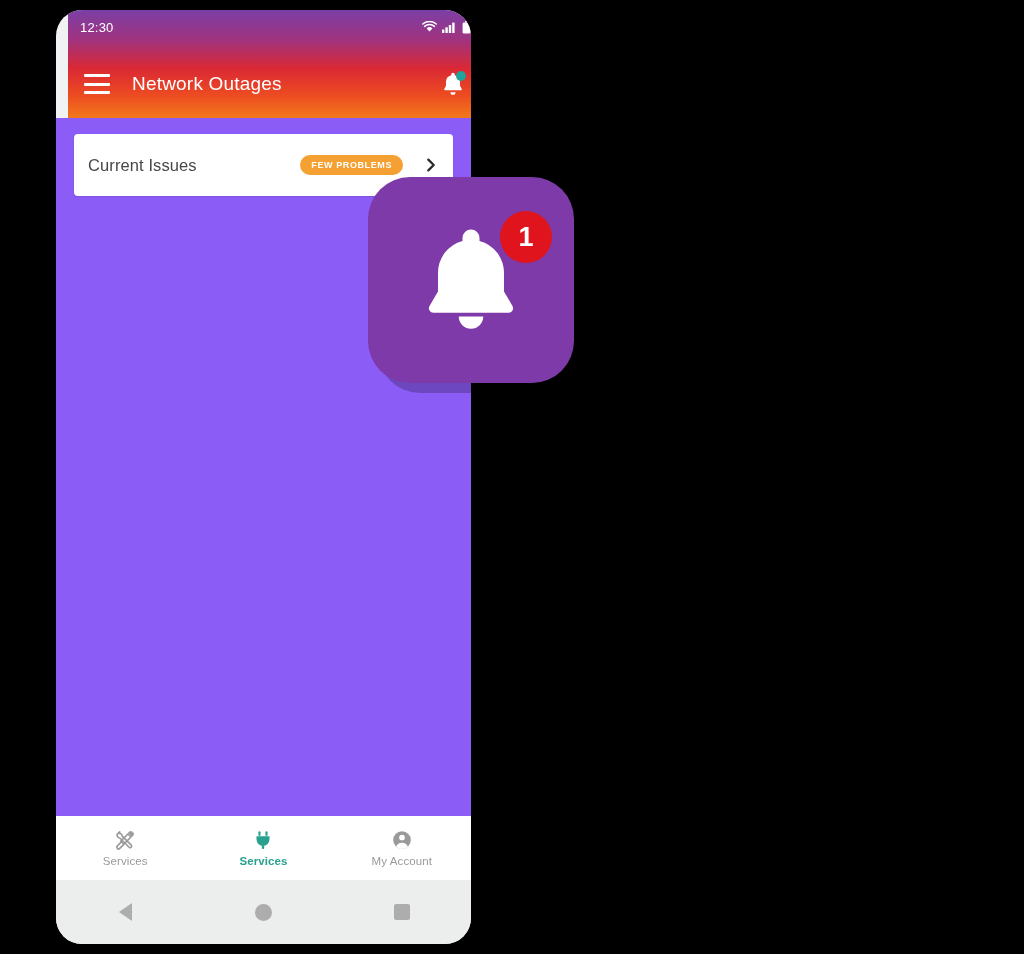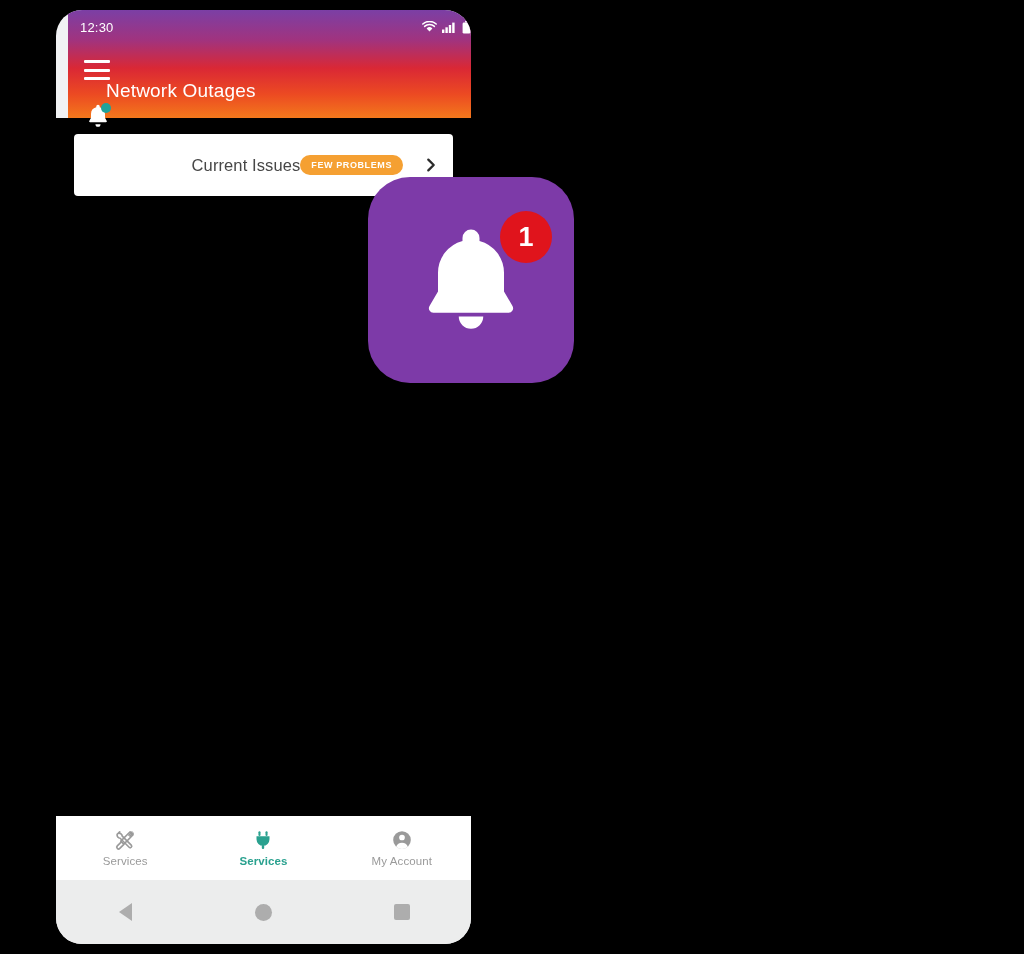--- a/index.html
+++ b/index.html
@@ -69,24 +69,23 @@
         #f3781c 100%);
     z-index: 3;
   }
   .appbar-row {
     position: absolute;
     left: 0;
     top: 50px;
     width: 100%;
     height: 48px;
     display: flex;
-    align-items: flex-start;
+    align-items: center;
     padding: 0 16px;
     box-sizing: border-box;
-    flex-direction: column;
   }
   .hamburger {
     width: 26px;
     height: 20px;
     display: flex;
     flex-direction: column;
     justify-content: space-between;
     cursor: pointer;
     flex: 0 0 auto;
   }
@@ -123,25 +122,24 @@
     background: #1fa39a;
   }
 
   
   .content {
     position: absolute;
     left: 0;
     top: 108px;
     right: 0;
     bottom: 106px;
-    background: #000000;
+    background: #8b5cf6;
     padding: 16px 18px 0 18px;
     box-sizing: border-box;
     overflow: hidden;
-    text-align: right;
   }
   .card {
     background: #ffffff;
     border-radius: 4px;
     height: 62px;
     display: flex;
     align-items: center;
     padding: 0 14px 0 14px;
     box-sizing: border-box;
     margin-bottom: 12px;

